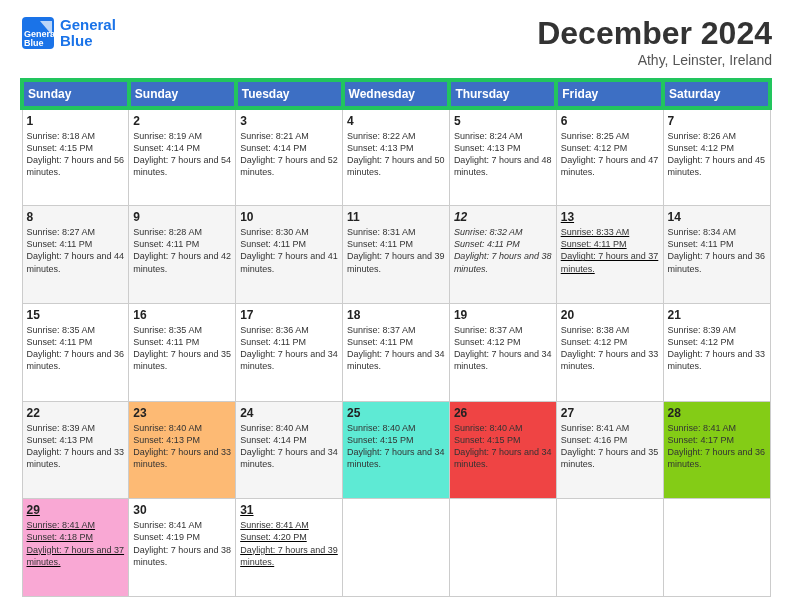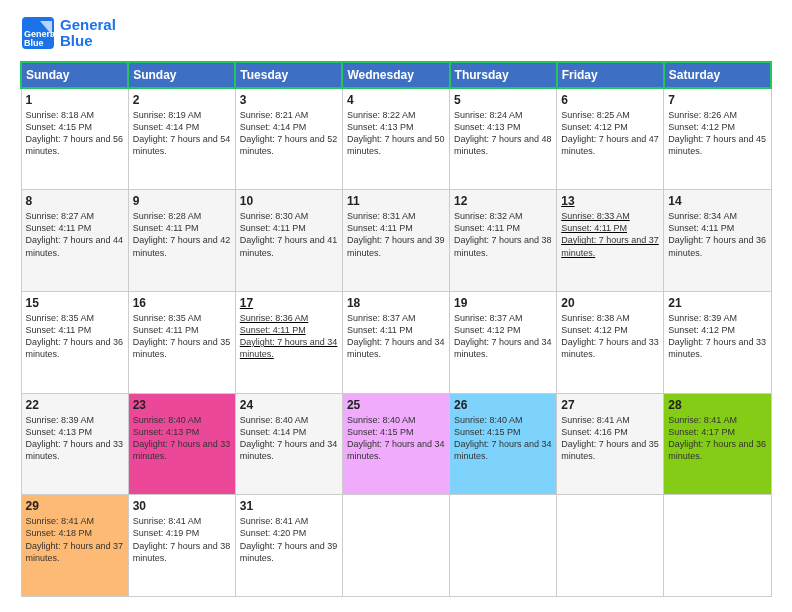--- a/index.html
+++ b/index.html
@@ -45,21 +45,21 @@
       width: 100%;
       font-size: 10px;
     }
     .calendar th {
       background: #3d6fc4;
       color: #fff;
       padding: 5px 4px;
       text-align: left;
       font-size: 12px;
       font-weight: bold;
-      border: 2px solid #22c55e;
+      border: 4px solid #22c55e;
     }
     .calendar td {
       border: 1px solid #ccc;
       vertical-align: top;
       padding: 4px;
       width: calc(100%/7);
       background: #fff;
       height: 88px;
     }
     .calendar tr:nth-child(even) td {
@@ -97,20 +97,24 @@
         <text x="4" y="22" font-size="9" font-weight="bold" fill="#fff" font-family="Arial">General</text>
         <text x="4" y="31" font-size="9" font-weight="bold" fill="#fff" font-family="Arial">Blue</text>
       </svg>
       <div style="margin-left:4px;">
         <div style="font-size:15px;font-weight:bold;color:#333;line-height:1.1;">
           <span style="color:#1a73e8;">General</span>
         </div>
         <div style="font-size:15px;font-weight:bold;color:#1a73e8;line-height:1.1;">Blue</div>
       </div>
     </div>
+    <div class="title-block">
+      <div class="month-title">December 2024</div>
+      <div class="location-title">Athy, Leinster, Ireland</div>
+    </div>
   </div>
 
   <table class="calendar">
     <thead>
       <tr>
         <th>Sunday</th>
         <th>Sunday</th>
         <th>Tuesday</th>
         <th>Wednesday</th>
         <th>Thursday</th>
@@ -203,21 +207,21 @@
           </div>
         </td>
           <td style="background: rgb(245, 245, 245);">
           <span class="day-num">11</span>
           <div class="day-info">
             <span>Sunrise: 8:31 AM</span><br>
             <span>Sunset: 4:11 PM</span><br>
             <span>Daylight: 7 hours and 39 minutes.</span>
           </div>
         </td>
-          <td style="background: rgb(245, 245, 245);">
+          <td style="background: rgb(245, 245, 245); font-style: italic;">
           <span class="day-num">12</span>
           <div class="day-info">
             <span>Sunrise: 8:32 AM</span><br>
             <span>Sunset: 4:11 PM</span><br>
             <span>Daylight: 7 hours and 38 minutes.</span>
           </div>
         </td>
           <td style="background: rgb(245, 245, 245); text-decoration: underline;">
           <span class="day-num">13</span>
           <div class="day-info">
@@ -245,21 +249,21 @@
           </div>
         </td>
           <td style="background: rgb(255, 255, 255);">
           <span class="day-num">16</span>
           <div class="day-info">
             <span>Sunrise: 8:35 AM</span><br>
             <span>Sunset: 4:11 PM</span><br>
             <span>Daylight: 7 hours and 35 minutes.</span>
           </div>
         </td>
-          <td style="background: rgb(255, 255, 255); text-decoration: underline;">
+          <td style="background: rgb(255, 255, 255);">
           <span class="day-num">17</span>
           <div class="day-info">
             <span>Sunrise: 8:36 AM</span><br>
             <span>Sunset: 4:11 PM</span><br>
             <span>Daylight: 7 hours and 34 minutes.</span>
           </div>
         </td>
           <td style="background: rgb(255, 255, 255);">
           <span class="day-num">18</span>
           <div class="day-info">
@@ -295,45 +299,45 @@
         </tr>
         <tr>
           <td style="background: rgb(245, 245, 245);">
           <span class="day-num">22</span>
           <div class="day-info">
             <span>Sunrise: 8:39 AM</span><br>
             <span>Sunset: 4:13 PM</span><br>
             <span>Daylight: 7 hours and 33 minutes.</span>
           </div>
         </td>
-          <td style="background: #ec4899;">
+          <td style="background: #fdba74;">
           <span class="day-num">23</span>
           <div class="day-info">
             <span>Sunrise: 8:40 AM</span><br>
             <span>Sunset: 4:13 PM</span><br>
             <span>Daylight: 7 hours and 33 minutes.</span>
           </div>
         </td>
           <td style="background: rgb(245, 245, 245);">
           <span class="day-num">24</span>
           <div class="day-info">
             <span>Sunrise: 8:40 AM</span><br>
             <span>Sunset: 4:14 PM</span><br>
             <span>Daylight: 7 hours and 34 minutes.</span>
           </div>
         </td>
-          <td style="background: #f0abfc;">
+          <td style="background: #5eead4;">
           <span class="day-num">25</span>
           <div class="day-info">
             <span>Sunrise: 8:40 AM</span><br>
             <span>Sunset: 4:15 PM</span><br>
             <span>Daylight: 7 hours and 34 minutes.</span>
           </div>
         </td>
-          <td style="background: #7dd3fc;">
+          <td style="background: #ef4444;">
           <span class="day-num">26</span>
           <div class="day-info">
             <span>Sunrise: 8:40 AM</span><br>
             <span>Sunset: 4:15 PM</span><br>
             <span>Daylight: 7 hours and 34 minutes.</span>
           </div>
         </td>
           <td style="background: rgb(245, 245, 245);">
           <span class="day-num">27</span>
           <div class="day-info">
@@ -345,37 +349,37 @@
           <td style="background: #84cc16;">
           <span class="day-num">28</span>
           <div class="day-info">
             <span>Sunrise: 8:41 AM</span><br>
             <span>Sunset: 4:17 PM</span><br>
             <span>Daylight: 7 hours and 36 minutes.</span>
           </div>
         </td>
         </tr>
         <tr>
-          <td style="background: #fdba74;">
+          <td style="background: #f9a8d4; text-decoration: underline;">
           <span class="day-num">29</span>
           <div class="day-info">
             <span>Sunrise: 8:41 AM</span><br>
             <span>Sunset: 4:18 PM</span><br>
             <span>Daylight: 7 hours and 37 minutes.</span>
           </div>
         </td>
           <td style="background: rgb(255, 255, 255);">
           <span class="day-num">30</span>
           <div class="day-info">
             <span>Sunrise: 8:41 AM</span><br>
             <span>Sunset: 4:19 PM</span><br>
             <span>Daylight: 7 hours and 38 minutes.</span>
           </div>
         </td>
-          <td style="background: rgb(255, 255, 255);">
+          <td style="background: rgb(255, 255, 255); text-decoration: underline;">
           <span class="day-num">31</span>
           <div class="day-info">
             <span>Sunrise: 8:41 AM</span><br>
             <span>Sunset: 4:20 PM</span><br>
             <span>Daylight: 7 hours and 39 minutes.</span>
           </div>
         </td>
           <td class="empty-cell" style="background: rgb(255, 255, 255);"></td>
           <td class="empty-cell" style="background: rgb(255, 255, 255);"></td>
           <td class="empty-cell" style="background: rgb(255, 255, 255);"></td>

